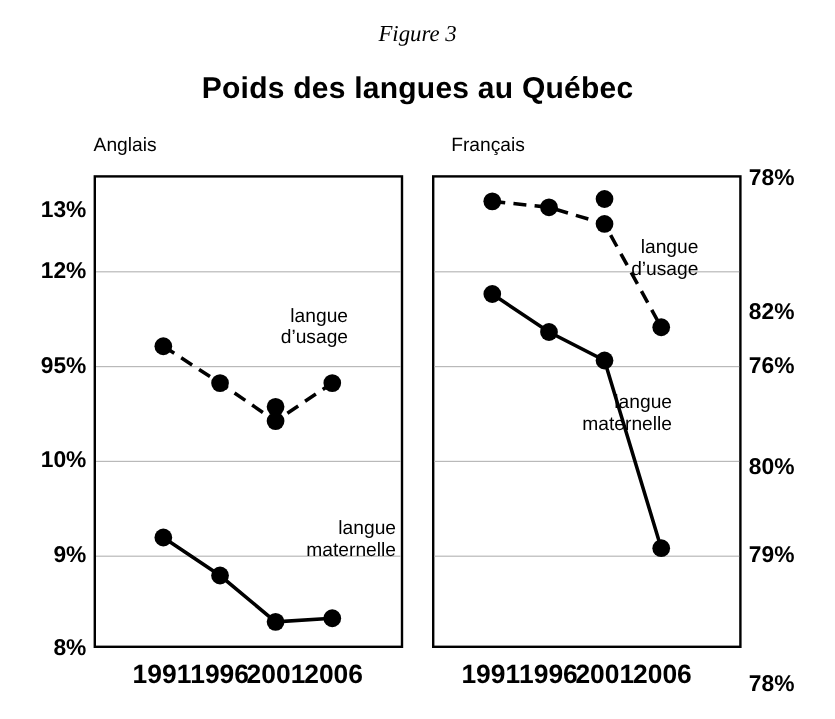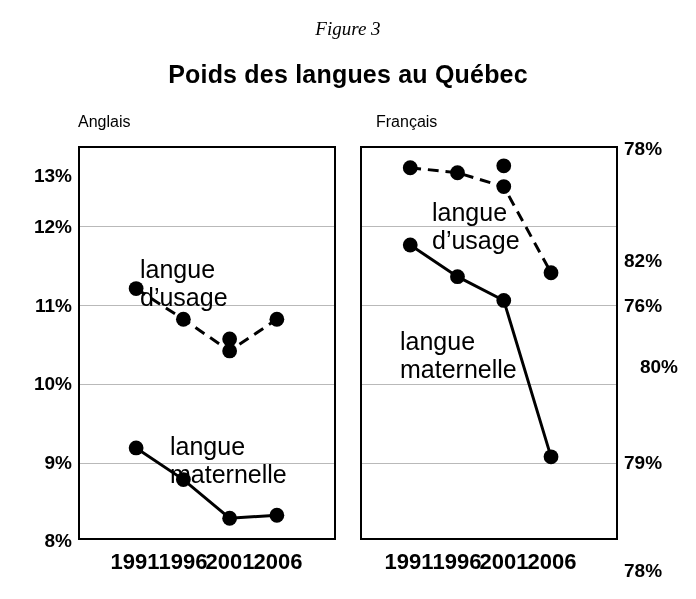--- a/index.html
+++ b/index.html
@@ -85,46 +85,46 @@
     position: absolute;
     left: 0;
     top: 0;
     width: 100%;
     height: 100%;
     overflow: visible;
   }
 
   .annot {
     position: absolute;
-    font-size: 25px;
+    font-size: 16px;
     line-height: 1.12;
-    text-align: left;
+    text-align: right;
     white-space: nowrap;
   }
 </style>
 </head>
 <body>
 
 <div class="figure-label">Figure 3</div>
 <div class="main-title">Poids des langues au Québec</div>
 
 <div class="panel-title" id="title-left">Anglais</div>
 <div class="panel-title" id="title-right">Français</div>
 
 <div class="ytick left" style="top:153px;margin-top:12px;">13%</div>
 <div class="ytick left" style="top:216px;">12%</div>
-<div class="ytick left" style="top:295px;">11%</div>
+<div class="ytick left" style="top:295px;">95%</div>
 <div class="ytick left" style="top:373px;">10%</div>
 <div class="ytick left" style="top:452px;">9%</div>
 <div class="ytick left" style="top:530px;">8%</div>
 
 <div class="ytick right" style="top:138px;">78%</div>
 <div class="ytick right" style="top:216px;margin-top:34px;">82%</div>
 <div class="ytick right" style="top:295px;">76%</div>
-<div class="ytick right" style="top:356px;text-align:center;">80%</div>
+<div class="ytick right" style="top:379px;">80%</div>
 <div class="ytick right" style="top:452px;">79%</div>
 <div class="ytick right" style="top:560px;">78%</div>
 
 <div class="plot-frame" id="plot-left">
 
   <div class="gridline" style="top:78px;"></div>
   <div class="gridline" style="top:157px;"></div>
   <div class="gridline" style="top:236px;"></div>
   <div class="gridline" style="top:315px;"></div>
 

